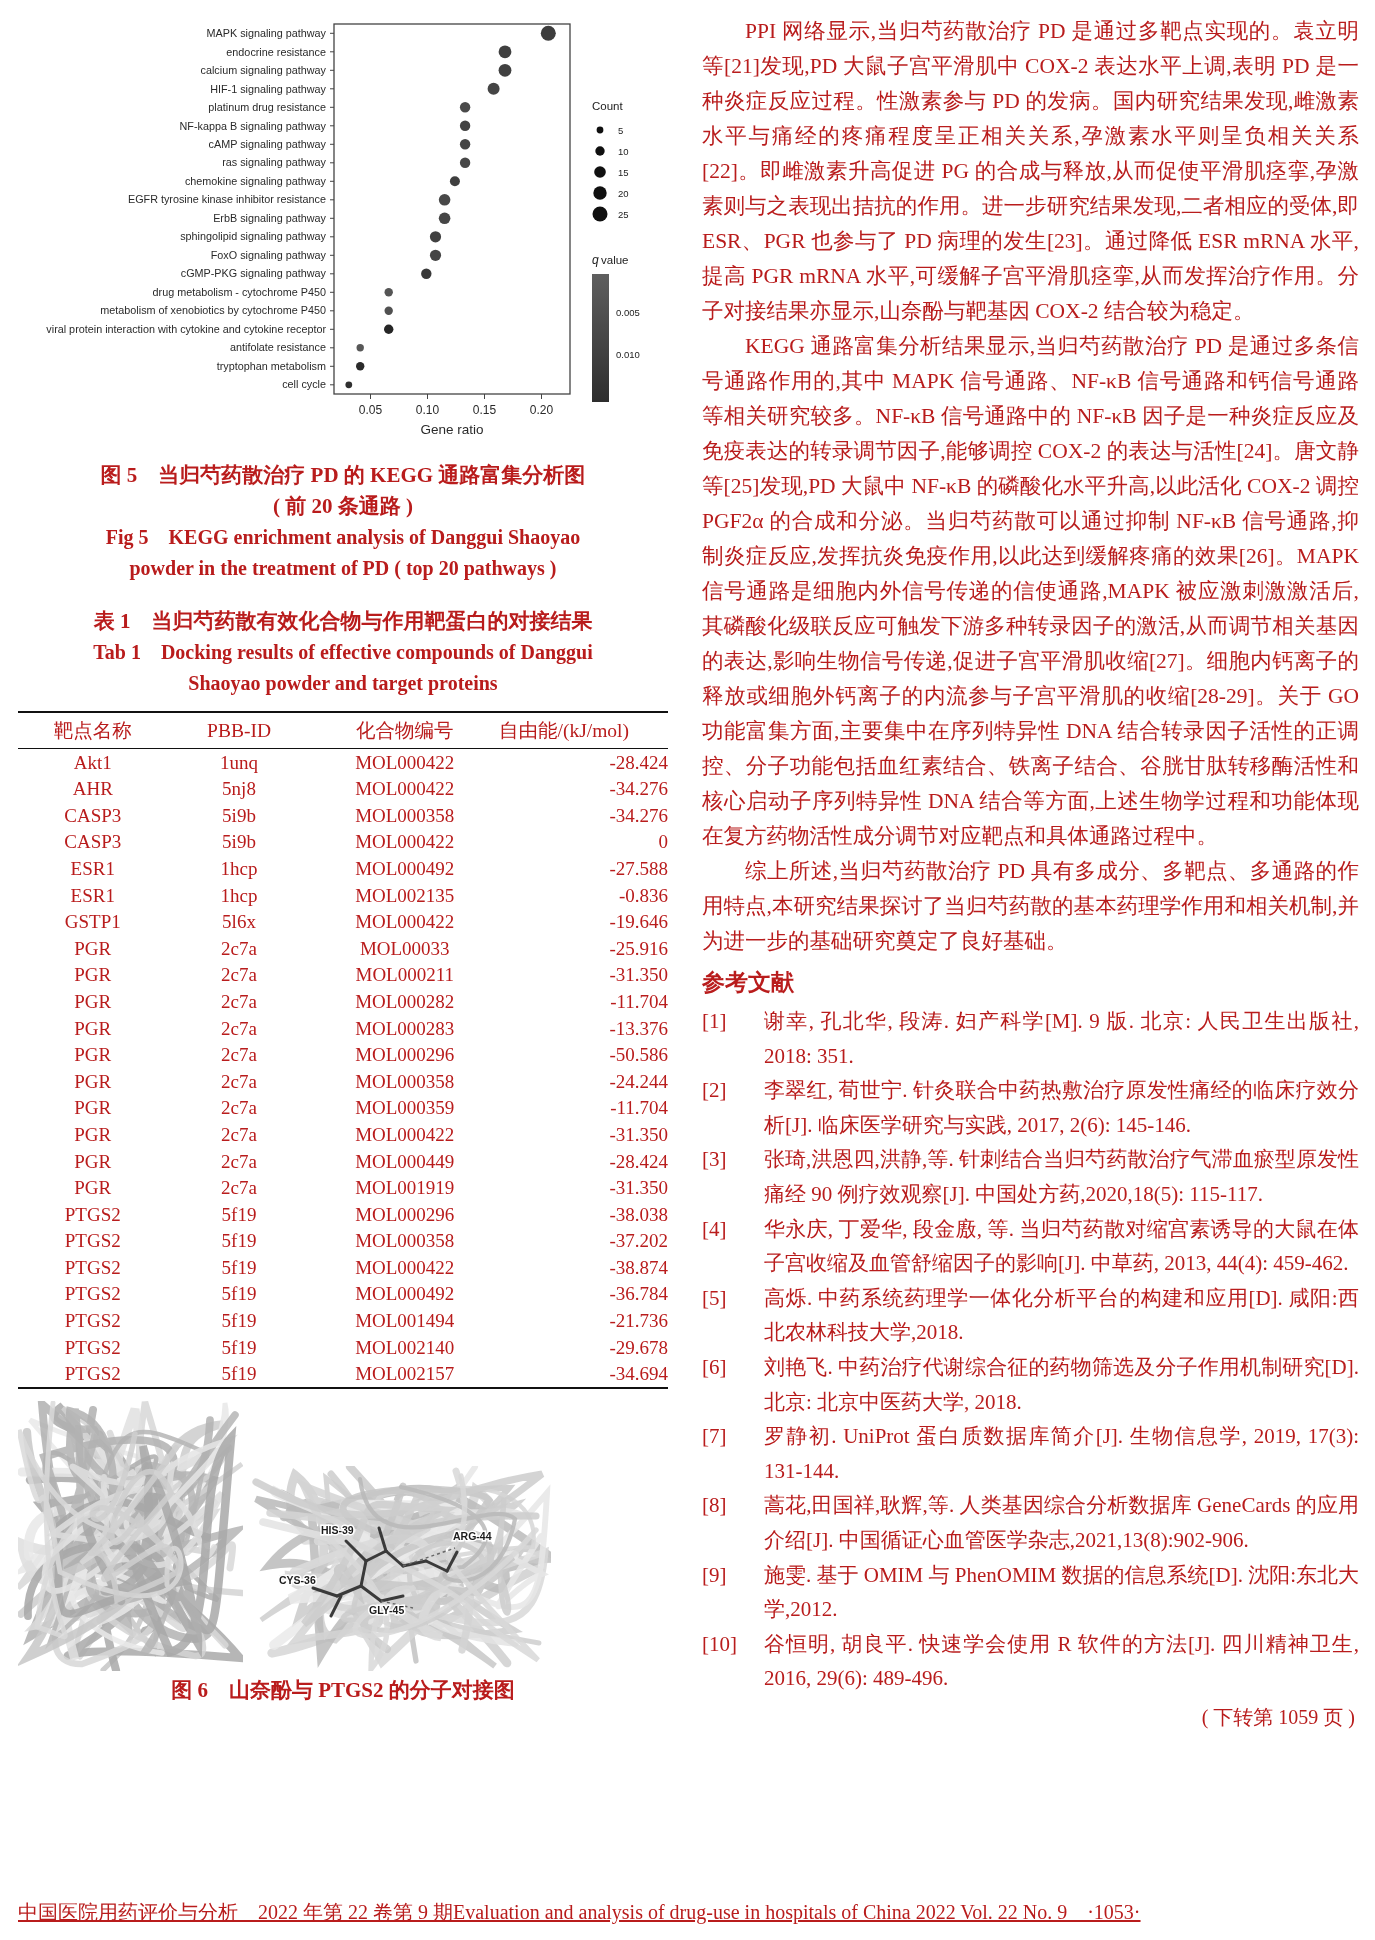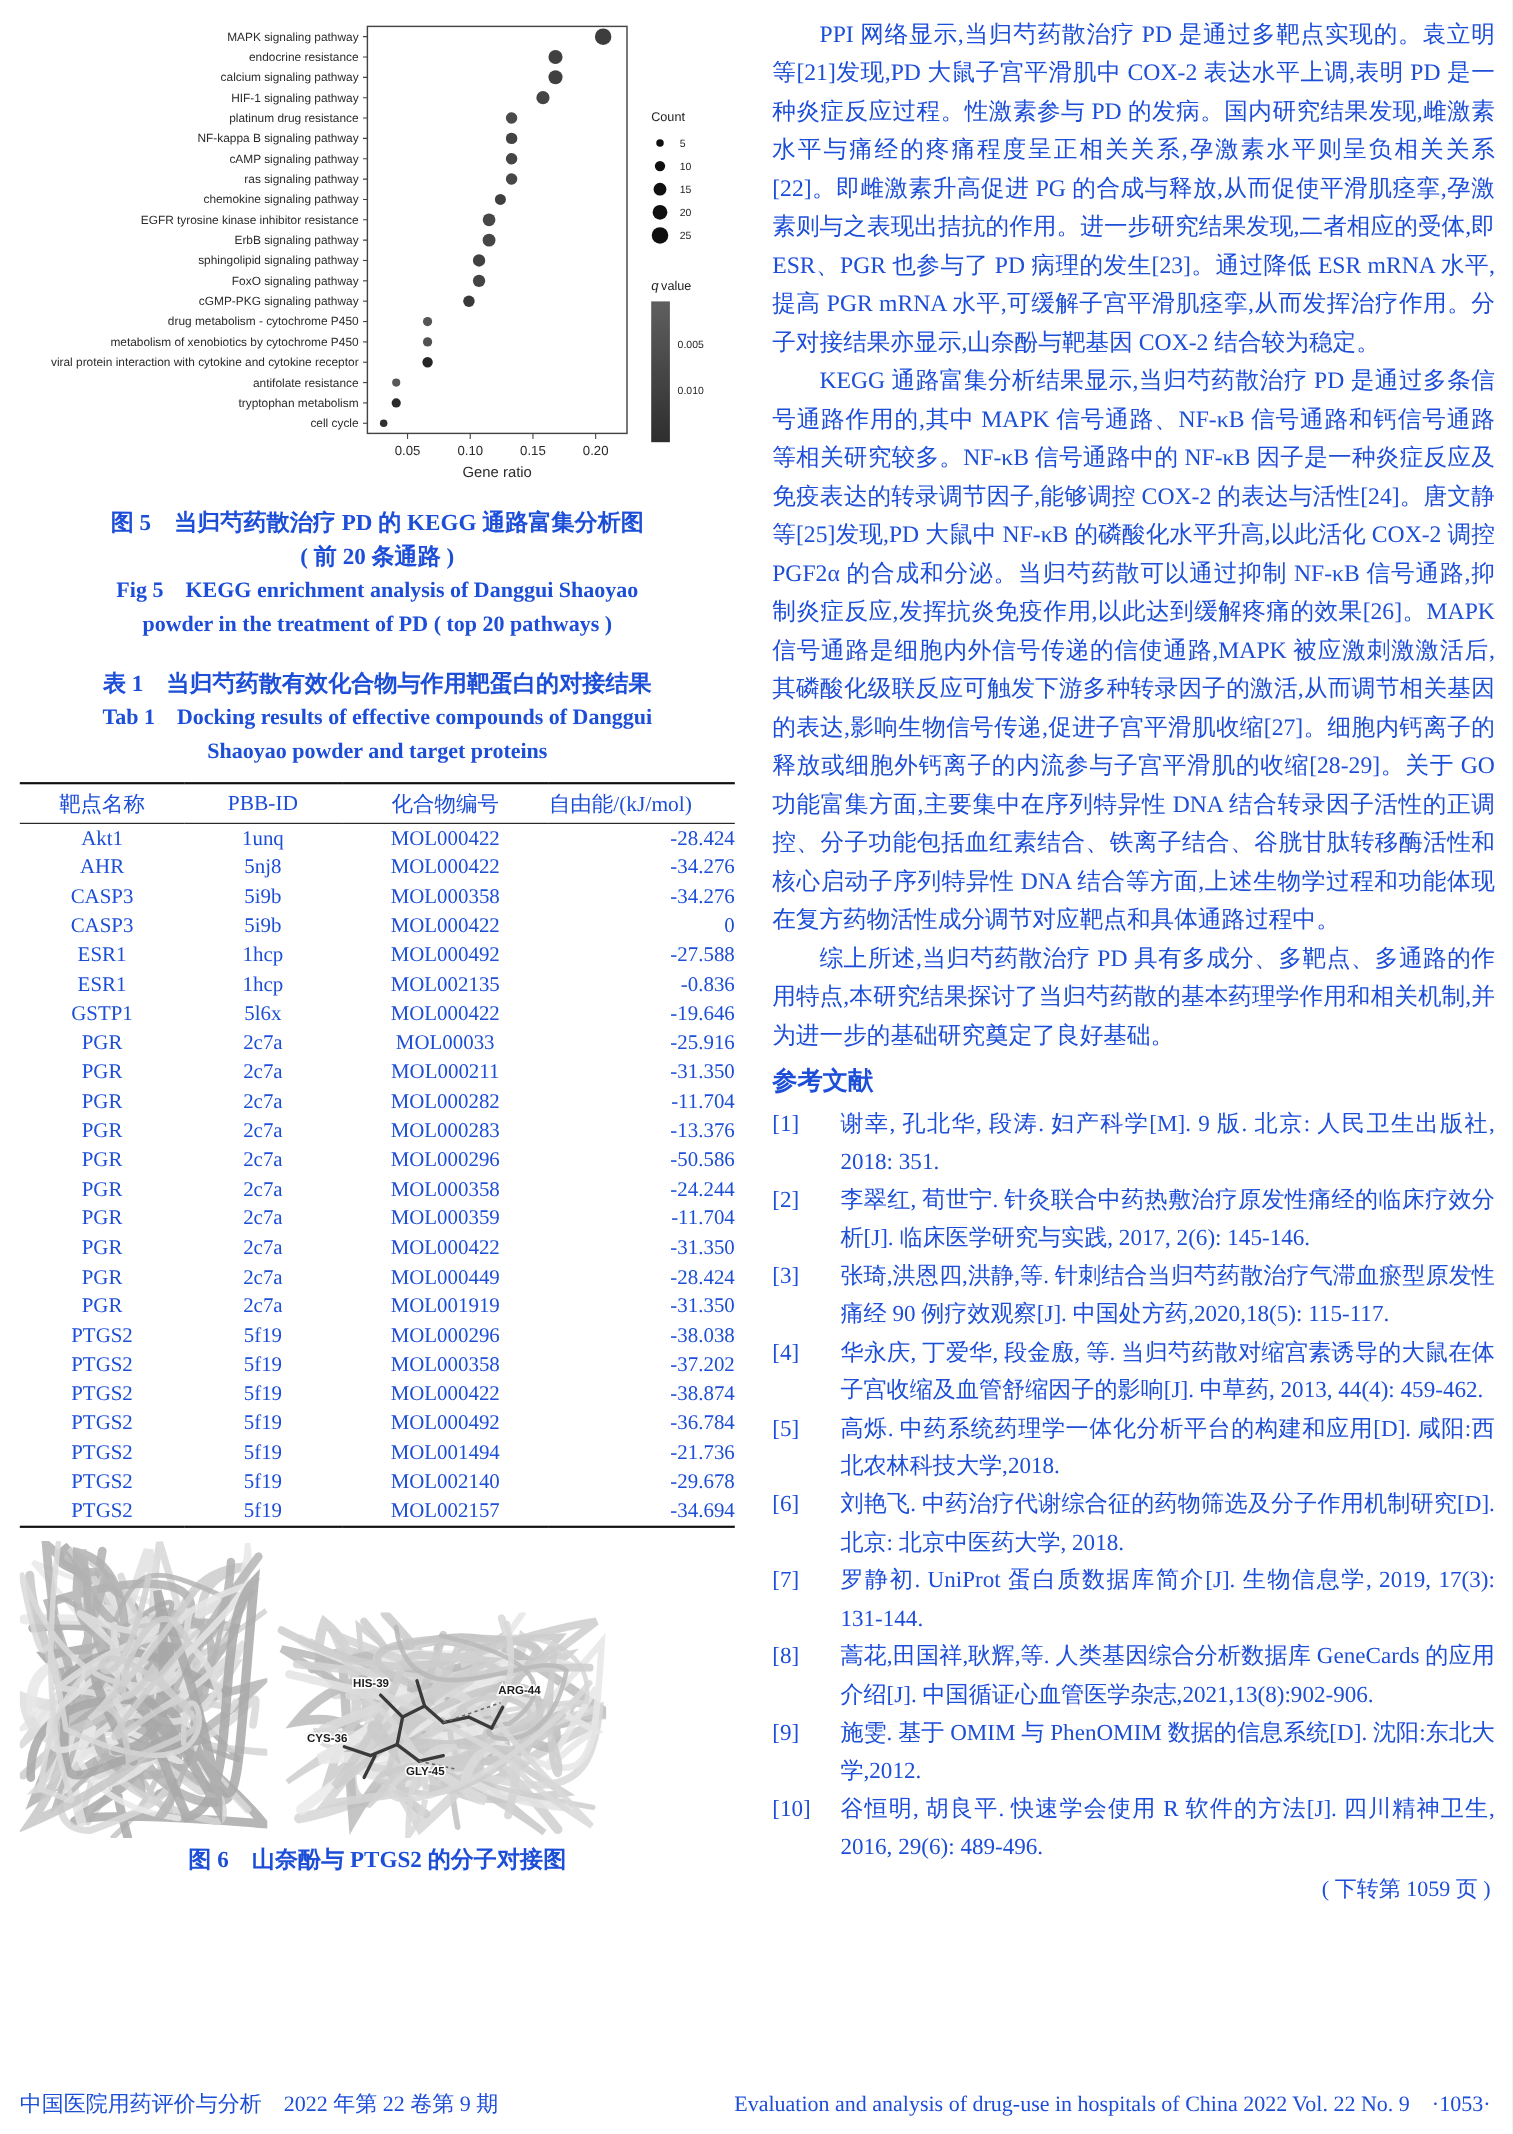--- a/index.html
+++ b/index.html
@@ -1,18 +1,18 @@
 <!DOCTYPE html>
 <html><head>
 <meta charset="utf-8">
 <style>
   *{margin:0;padding:0;box-sizing:border-box;}
   html,body{background:#e9e9e9;}
   .page{width:1375px;height:1940px;background:#ffffff;position:relative;overflow:hidden;
-        font-family:"Liberation Serif","DejaVu Serif",serif;color:#1d4ed8;}
+        font-family:"Liberation Serif","DejaVu Serif",serif;color:#b91c1c;}
   .cols{display:flex;padding:14px 18px 0 18px;gap:34px;}
   .col-left{width:650px;flex:none;}
   .col-right{width:657px;flex:none;}
 
   
   .chart-wrap{width:650px;height:436px;}
   .chart-wrap svg{display:block;}
 
   
   .cap{ text-align:center;font-weight:bold;font-size:21px;line-height:31px;}
@@ -39,21 +39,21 @@
   .indent{text-indent:2em;}
   .leftpara{margin-top:16px;}
 
   .refs-heading{font-size:23px;font-weight:bold;margin:8px 0 6px;}
   .ref{display:flex;font-size:21px;line-height:34.6px;}
   .ref-num{width:62px;flex:none;}
   .ref-text{flex:1;text-align:justify;}
   .continuation{text-align:right;font-size:20px;margin-top:8px;padding-right:4px;}
 
   .footer{position:absolute;left:18px;right:20px;bottom:14px;display:flex;
-          justify-content:space-between;font-size:20px;}
+          font-size:20px;text-decoration:underline;}
 </style>
 </head>
 <body>
 
 <div class="page">
   <div class="cols">
 
     <div class="col-left">
 
       <div class="chart-wrap">

